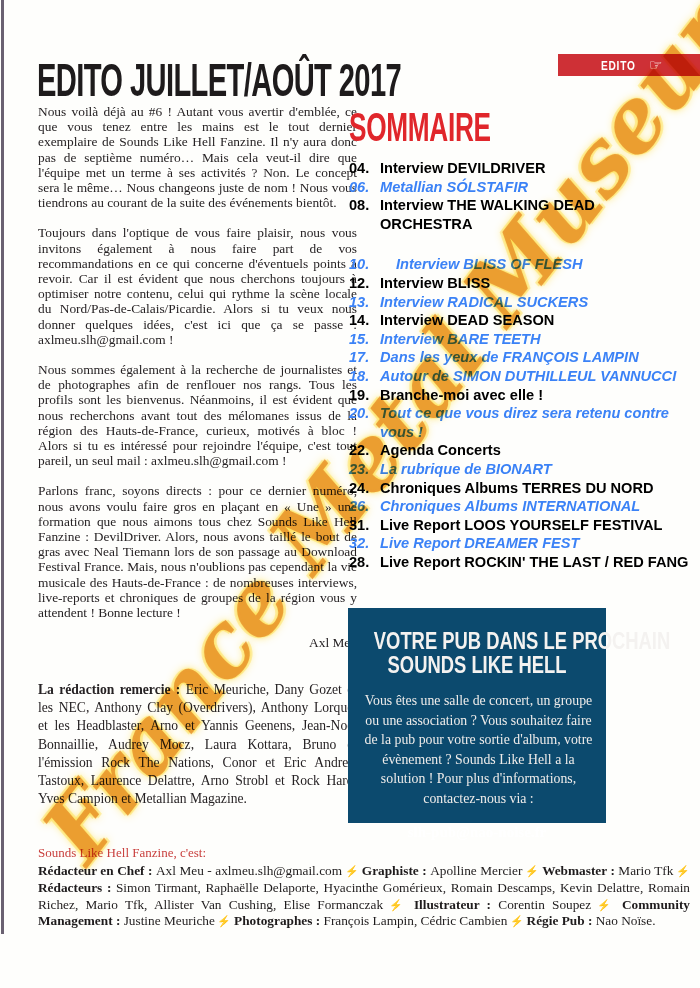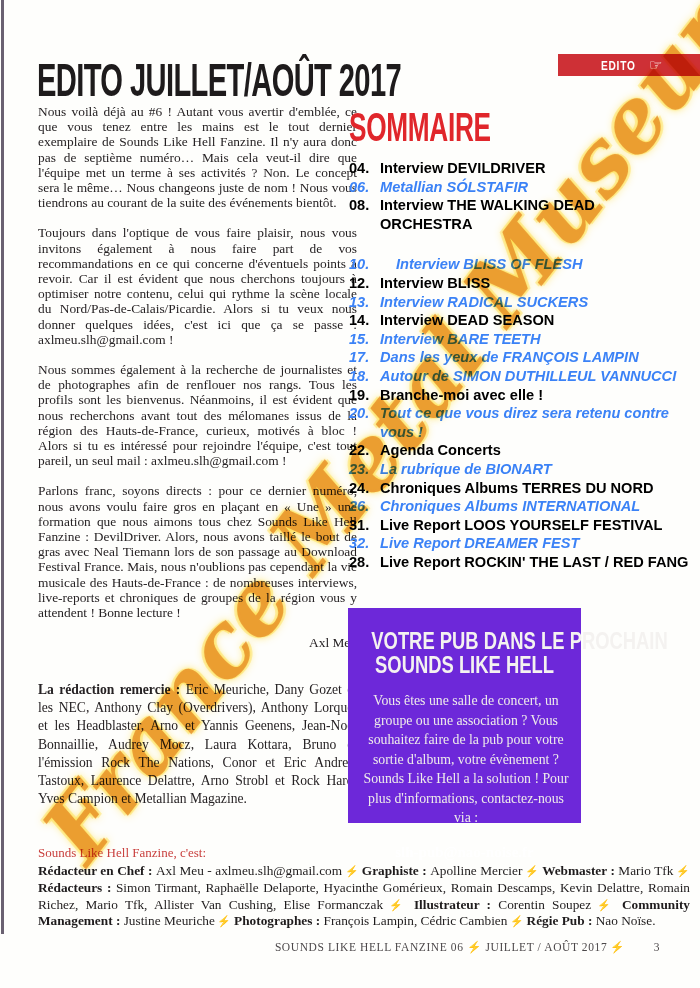--- a/index.html
+++ b/index.html
@@ -38,21 +38,21 @@
   .toc{position:absolute;left:349px;top:159px;width:340px;
     font-family:"Liberation Sans",sans-serif;font-weight:700;font-size:14.6px;line-height:18.6px;}
   .toc-item{display:flex;}
   .toc-item.toc-gap{margin-top:22px;gap:16px;}
   .toc-num{width:31px;flex:none;}
   .toc-text{flex:1;}
   .toc-black{color:#000000;}
   .toc-red{color:#3b82f6;font-style:italic;}
 
   
-  .ad-box{position:absolute;left:348px;top:608px;width:233px;height:215px;background:#6d28d9;
+  .ad-box{position:absolute;left:348px;top:608px;width:258px;height:215px;background:#0c4a6e;
     color:#fff;text-align:center;}
   .ad-title{margin-top:21px;font-family:"Liberation Sans",sans-serif;font-weight:900;
     font-size:23px;line-height:24px;color:#f4f2f0;}
   .ad-title .tline{display:block;transform:scaleX(.8);transform-origin:center;white-space:nowrap;}
   .ad-body{margin:14px 12px 0 15px;font-size:13.8px;line-height:19.5px;color:#efecea;}
   .ad-email{margin-top:16px;font-weight:700;font-size:15px;color:#fff;}
 
   
   .credits-intro{position:absolute;left:38px;top:845px;color:#c9403e;font-size:13px;}
   .credits-line{position:absolute;left:38px;top:863px;width:652px;
@@ -182,19 +182,16 @@
       <span class="tline">VOTRE PUB DANS LE PROCHAIN</span>
       <span class="tline">SOUNDS LIKE HELL</span>
     </div>
     <div class="ad-body">Vous êtes une salle de concert, un groupe ou une association ? Vous souhaitez faire de la pub pour votre sortie d'album, votre évènement ? Sounds Like Hell a la solution ! Pour plus d'informations, contactez-nous via :</div>
     <div class="ad-email">slh-pub@nao-noise.fr</div>
   </div>
 
   <div class="credits-intro">Sounds Like Hell Fanzine, c'est:</div>
   <div class="credits-line"><b>Rédacteur en Chef : </b>Axl Meu - axlmeu.slh@gmail.com<span class="bolt"> ⚡ </span><b>Graphiste : </b>Apolline Mercier<span class="bolt"> ⚡ </span><b>Webmaster : </b>Mario Tfk<span class="bolt"> ⚡ </span><b>Rédacteurs : </b>Simon Tirmant, Raphaëlle Delaporte, Hyacinthe Gomérieux, Romain Descamps, Kevin Delattre, Romain Richez, Mario Tfk, Allister Van Cushing, Elise Formanczak<span class="bolt"> ⚡ </span><b>Illustrateur : </b>Corentin Soupez<span class="bolt"> ⚡ </span><b>Community Management : </b>Justine Meuriche<span class="bolt"> ⚡ </span><b>Photographes : </b>François Lampin, Cédric Cambien<span class="bolt"> ⚡ </span><b>Régie Pub : </b>Nao Noïse.</div>
 
-  <div class="footer">
-    <span>SOUNDS LIKE HELL FANZINE 06 ⚡ JUILLET / AOÛT 2017 ⚡</span><span class="page-num">3</span>
-  </div>
 
   <div class="watermark">France Metal Museum</div>
 
 </div>
 
 </body></html>

